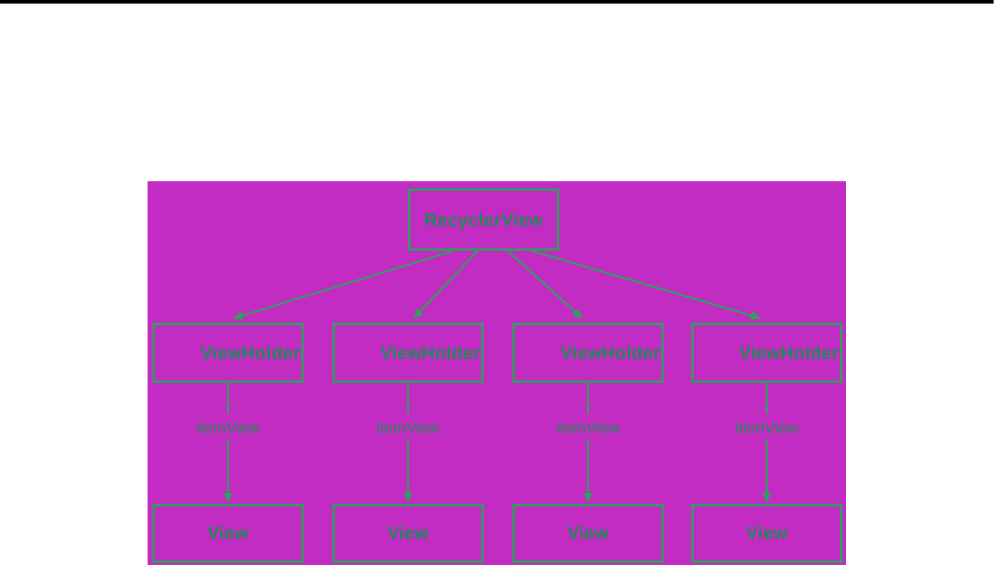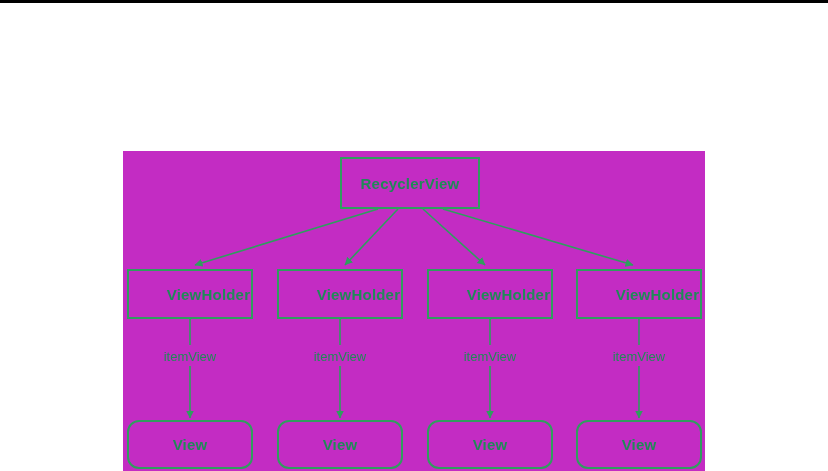--- a/index.html
+++ b/index.html
@@ -47,40 +47,39 @@
     justify-content: center;
     font-size: 15px;
     font-weight: bold;
     letter-spacing: 0.2px;
     white-space: nowrap;
   }
 
   .node-recycler {
     left: 217px;
     top: 6px;
-    width: 140px;
+    width: 126px;
     height: 52px;
   }
 
   .node-vh {
     top: 118px;
     width: 126px;
     height: 50px;
     padding-left: 37px;
   }
   .node-vh.c0 { left: 4px; }
   .node-vh.c1 { left: 154px; }
   .node-vh.c2 { left: 304px; }
   .node-vh.c3 { left: 453px; }
 
   .node-view {
     top: 269px;
     width: 126px;
     height: 49px;
-    border-radius: 12px;
   }
   .node-view.c0 { left: 4px; }
   .node-view.c1 { left: 154px; }
   .node-view.c2 { left: 304px; }
   .node-view.c3 { left: 453px; }
 
   
   .edge-label {
     position: absolute;
     top: 198px;

